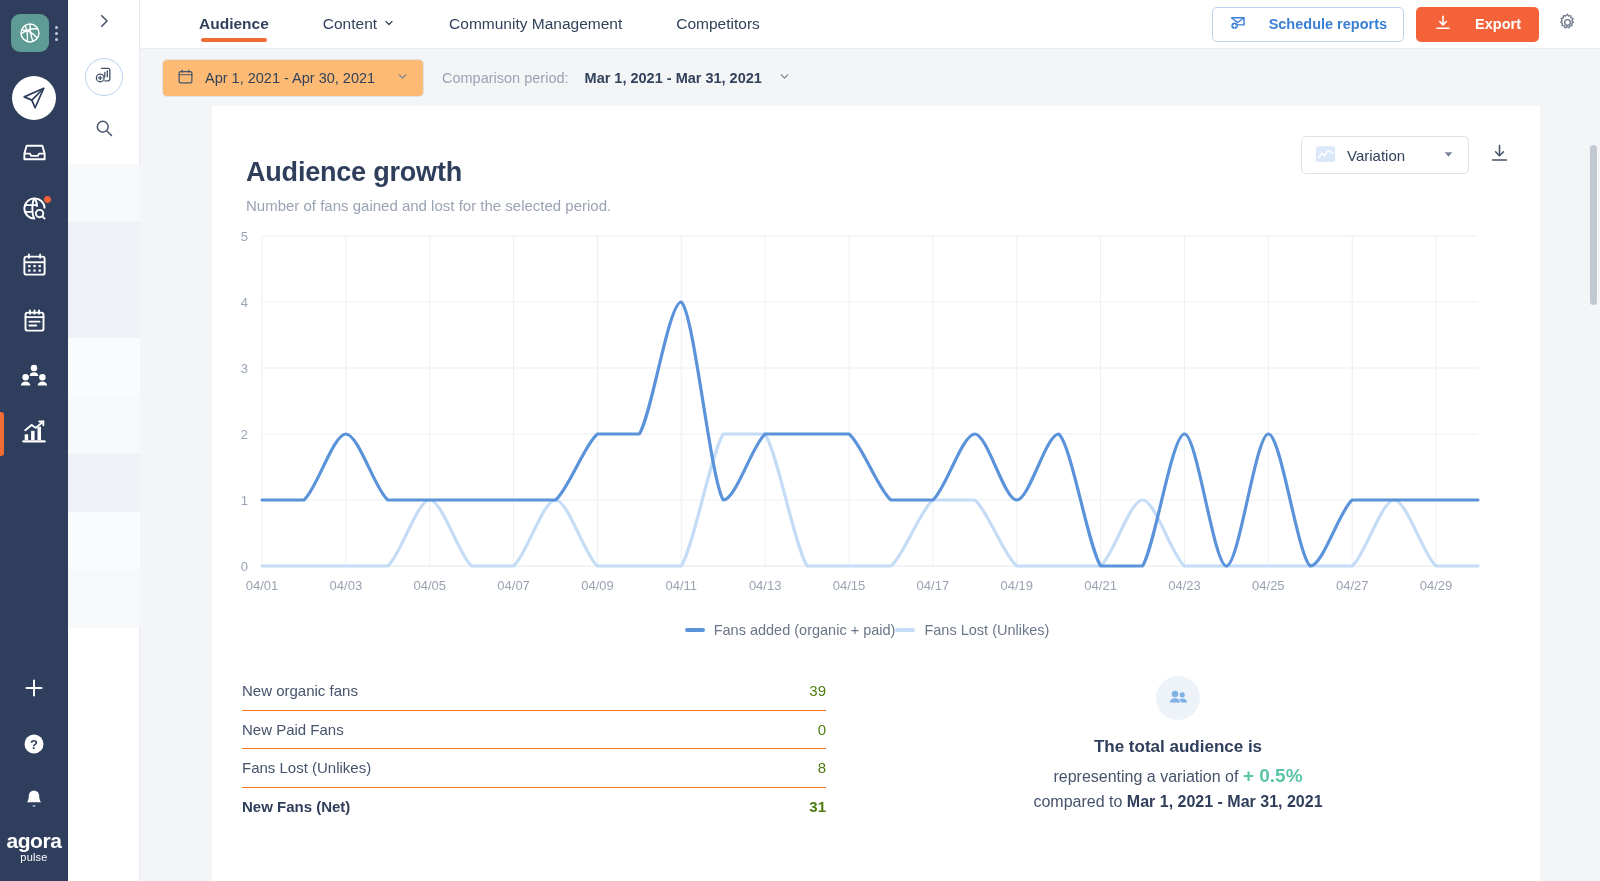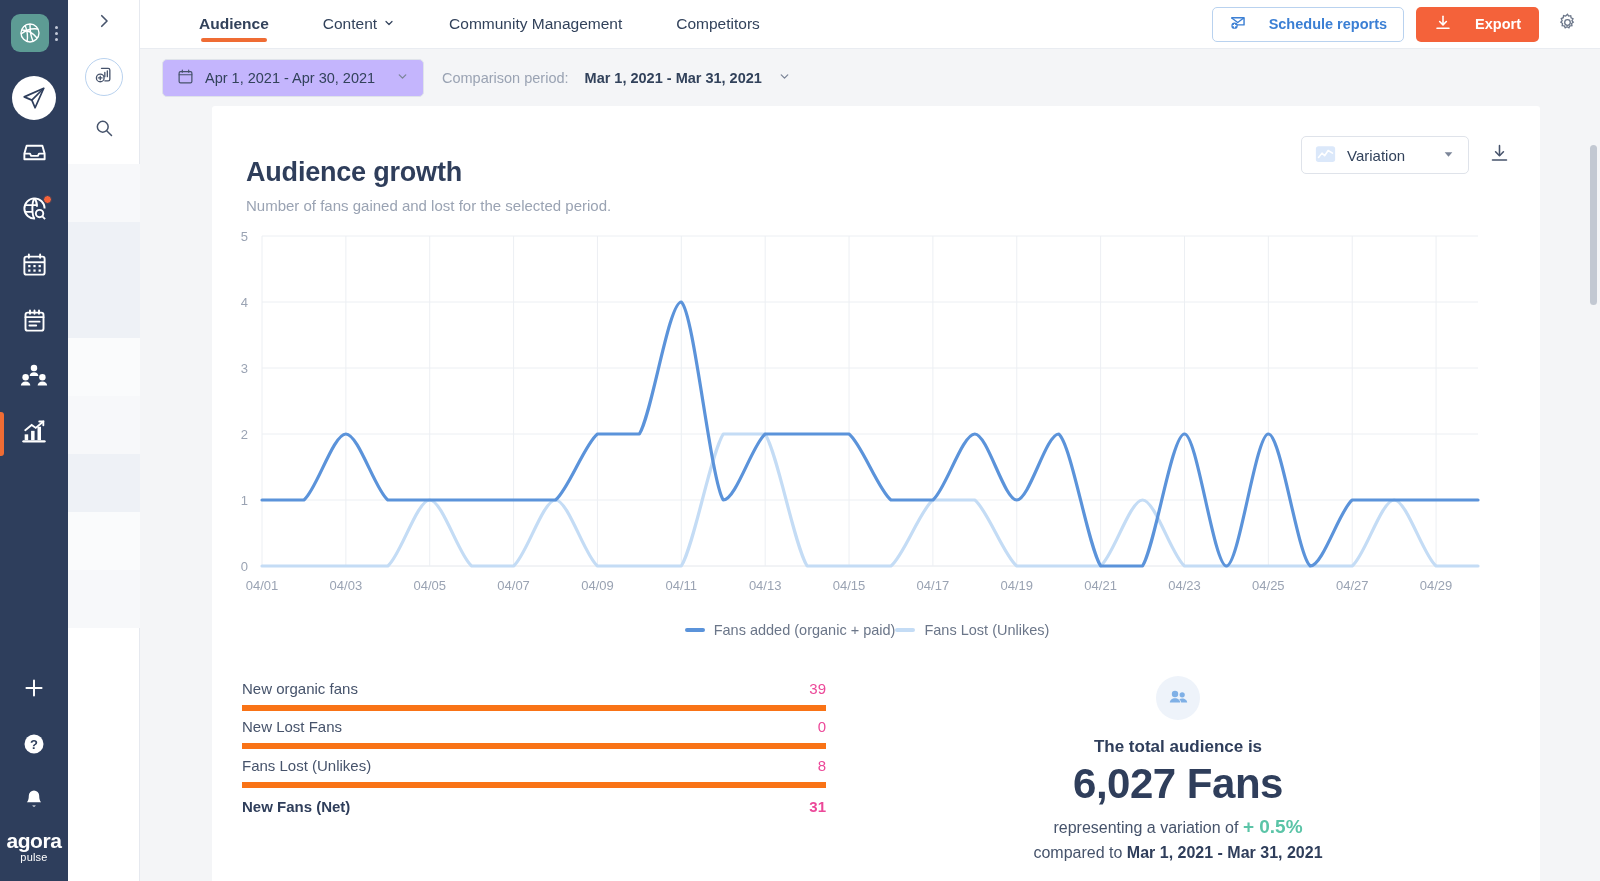--- a/index.html
+++ b/index.html
@@ -91,21 +91,21 @@
     color:#fff; font-size:14.5px; font-weight:700; cursor:pointer;
   }
   .gear-btn { padding:4px 6px; cursor:pointer; display:flex; align-items:center;}
 
   .subbar {
     height:57px; display:flex; align-items:center; padding-left:22px; gap:18px;
     background:#f4f5f7;
   }
   .datepicker {
     display:flex; align-items:center; gap:11px; height:38px; padding:0 14px;
-    background:#c4b5fd; border:1px solid #dfe3ea; border-radius:5px;
+    background:#fdba74; border:1px solid #dfe3ea; border-radius:5px;
     font-size:14.5px; color:#32425b; cursor:pointer; min-width:262px;
   }
   .datepicker .chev { margin-left:auto; }
   .cmp { display:flex; align-items:center; gap:16px; font-size:14.5px; cursor:pointer;}
   .cmp .lbl { color:#9aa3b3; }
   .cmp .val { color:#32425b; font-weight:700;}
 
   .scroll-area { position:absolute; top:106px; left:0; right:0; bottom:0; overflow:hidden;}
   .card {
     position:absolute; left:72px; top:0; width:1328px; min-height:790px;
@@ -128,23 +128,23 @@
     display:flex; justify-content:center; margin-top:10px;
     font-size:14.5px; color:#6b7689;
   }
   .legend-item { display:flex; align-items:center; gap:9px; }
   .swatch { width:20px; height:4px; border-radius:2px; display:inline-block;}
 
   .bottom { display:flex; padding:34px 30px 0 30px; gap:20px; }
   .stats { width:584px; }
   .stat-row {
     display:flex; align-items:center; height:38.5px;
-    border-bottom:6px solid #f97316; font-size:15px; color:#46536b;
-  }
-  .stat-row .v { margin-left:auto; color:#ec4899; }
+    border-bottom:1px solid #f97316; font-size:15px; color:#46536b;
+  }
+  .stat-row .v { margin-left:auto; color:#4d7c0f; }
   .stat-row.total { font-weight:700; color:#2f3e5b; border-bottom:none;justify-content:flex-end; }
   .stat-row.total .v { font-weight:700; }
 
   .audience { flex:1; display:flex; flex-direction:column; align-items:center; padding-top:4px;}
   .aud-icon {
     width:44px;height:44px;border-radius:50%;background:#eef3fa;
     display:flex;align-items:center;justify-content:center;
   }
   .aud-line1 { font-size:17px; font-weight:700; color:#2f3e5b; margin-top:17px;}
   .aud-big { font-size:42px; font-weight:700; color:#2f3e5b; margin-top:3px; letter-spacing:-.5px;}
@@ -528,21 +528,21 @@
           </div>
         </div>
 
         <div class="bottom">
           <div class="stats" id="stats">
               <div class="stat-row">
                 <span>New organic fans</span>
                 <span class="v">39</span>
               </div>
               <div class="stat-row">
-                <span>New Lost Fans</span>
+                <span>New Paid Fans</span>
                 <span class="v">0</span>
               </div>
               <div class="stat-row">
                 <span>Fans Lost (Unlikes)</span>
                 <span class="v">8</span>
               </div>
               <div class="stat-row total">
                 <span>New Fans (Net)</span>
                 <span class="v">31</span>
               </div>
@@ -550,21 +550,20 @@
           <div class="audience">
             <div class="aud-icon">
               <svg width="24" height="24" viewBox="0 0 24 24" fill="#7fb0e6">
                 <circle cx="9" cy="8" r="3.2"></circle>
                   <path d="M9 12.2c-3 0-5.2 2-5.2 4.3h10.4c0-2.3-2.2-4.3-5.2-4.3z"></path>
                 <circle cx="16.2" cy="8.8" r="2.6"></circle>
                   <path d="M16.2 12.4c-1.1 0-2.1.3-2.9.8 1 .9 1.7 2.1 1.9 3.3h6c0-2.2-2.2-4.1-5-4.1z"></path>
               </svg>
             </div>
             <div class="aud-line1">The total audience is</div>
-            <div class="aud-big">6,027 Fans</div>
             <div class="aud-line3">
               <span>representing a variation of </span><span class="pct">+ 0.5%</span>
             </div>
             <div class="aud-line4">
               <span>compared to </span><b>Mar 1, 2021 - Mar 31, 2021</b>
             </div>
           </div>
         </div>
       </div>
 

